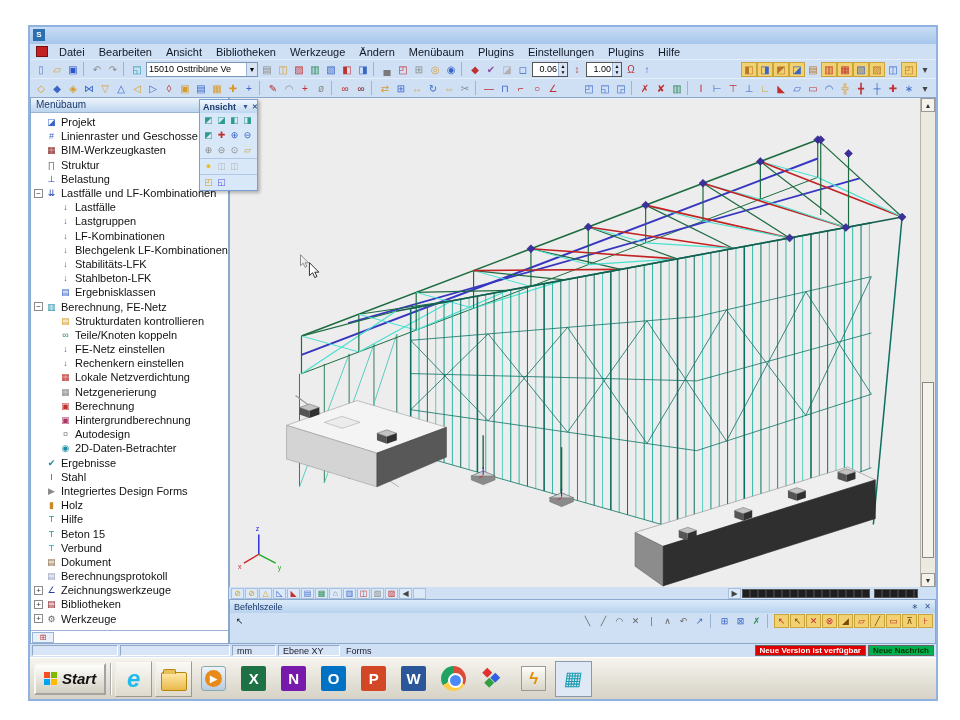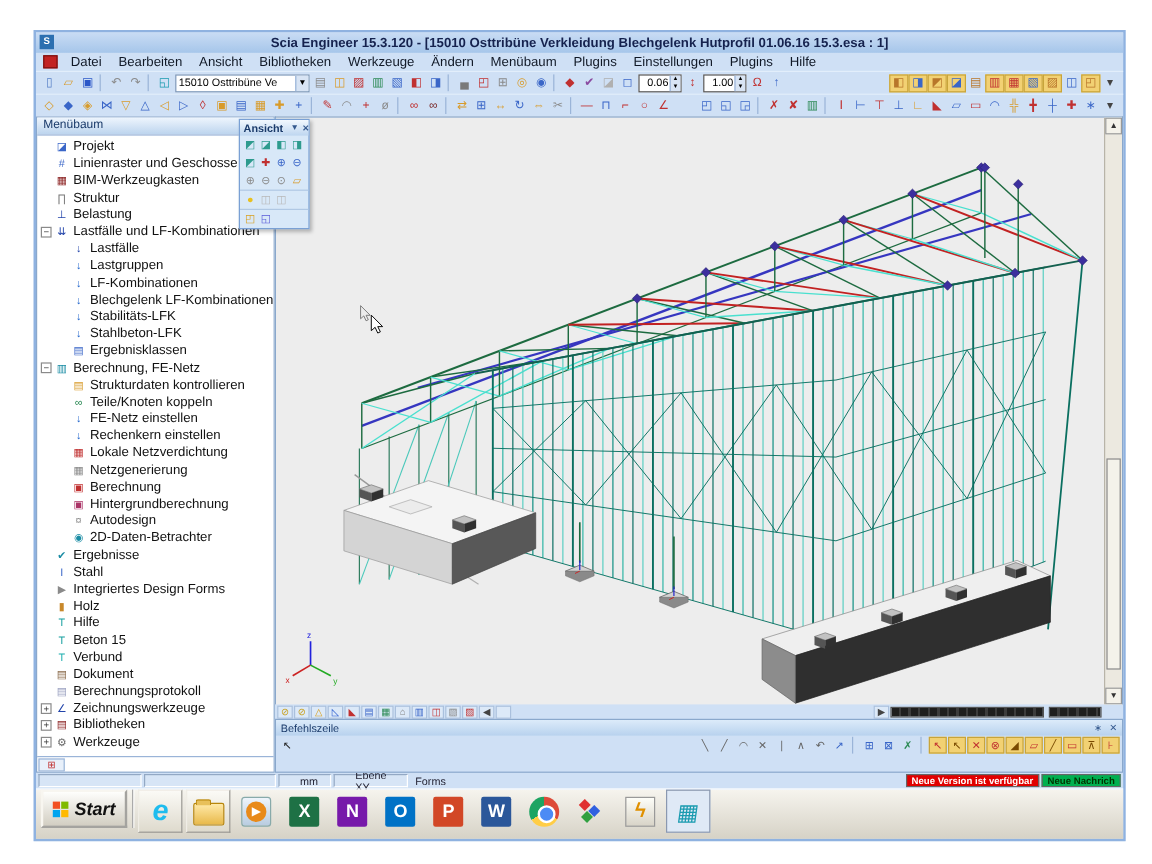--- a/index.html
+++ b/index.html
@@ -47,25 +47,25 @@
   
   .cmd{height:45px;border:1px solid #8aa8cc;display:flex;flex-direction:column;flex:0 0 auto;background:#cfe0f5}
   .cmd-title{height:13px;background:linear-gradient(#dcebfa,#b8d2ee);font-size:9px;color:#1a3a6a;display:flex;align-items:center;padding:0 4px}
   .cmd-title .wbtn{margin-left:6px;font-size:8px;color:#35598e}
   .cmd-title .spacer{flex:1}
   .cmd-tools{height:16px;display:flex;align-items:center;padding:0 2px}
   .cmd-tools .tb-ic{width:15px;height:14px;line-height:13px;font-size:9px}
   .cmd-input{flex:1;background:#fff;border:1px solid #7a96b8;margin:0 1px 1px 1px;font-size:10px;display:flex;align-items:center;padding-left:4px;color:#111}
   
   .statusbar{height:13px;display:flex;align-items:center;font-size:9px;gap:2px;padding:0 2px;flex:0 0 auto;color:#223}
-  .sb-cell{height:11px;border:1px solid;border-color:#93a8c4 #fff #fff #93a8c4;padding:0 17px;display:flex;align-items:center;background:#d7e5f6}
+  .sb-cell{height:11px;border:1px solid;border-color:#93a8c4 #fff #fff #93a8c4;padding:0 4px;display:flex;align-items:center;background:#d7e5f6}
   .sb-flat{padding:0 4px}
   .sb-alert{height:11px;font-size:8px;font-weight:bold;padding:0 4px;display:flex;align-items:center;border:1px solid #666;white-space:nowrap;overflow:hidden}
   
-  .taskbar{height:42px;background:linear-gradient(#f6f4ee,#d6d2c6);border-top:1px solid #fff;display:flex;align-items:flex-start;padding:0 4px;gap:4px;flex:0 0 auto}
+  .taskbar{height:42px;background:linear-gradient(#f6f4ee,#d6d2c6);border-top:1px solid #fff;display:flex;align-items:center;padding:0 4px;gap:4px;flex:0 0 auto}
   .start{height:32px;background:linear-gradient(#fefefc,#d2cec2);border:2px outset #f8f6f0;display:flex;align-items:center;gap:5px;font-weight:bold;font-size:15px;font-style:italic;padding:0 8px;color:#111}
   .flag{width:13px;height:13px;display:grid;grid-template-columns:6px 6px;grid-template-rows:6px 6px;gap:1px}
   .flag i{display:block}
   .tsep{width:1px;height:32px;background:#aaa;box-shadow:1px 0 0 #fff}
   .app{width:37px;height:36px;display:flex;align-items:center;justify-content:center}
   .app.raised{border:1px outset #f0ede6;background:linear-gradient(#fbfaf6,#dedacd)}
   .app.active{border:1px solid #8a98b0;background:#dfe9f6}
   .tile{width:25px;height:25px;color:#fff;font-weight:bold;font-size:15px;display:flex;align-items:center;justify-content:center;border-radius:2px}
   .chrome{width:25px;height:25px;border-radius:50%;background:conic-gradient(#dd4b39 0 33%,#ffcd46 33% 66%,#1da462 66% 100%);position:relative}
   .chrome::after{content:"";position:absolute;left:7px;top:7px;width:11px;height:11px;border-radius:50%;background:#4c8bf5;border:2px solid #fff}
@@ -86,21 +86,20 @@
   .pal-row{display:flex;padding:1px 2px}
   .p-ic{width:13px;height:13px;font-size:9px;line-height:12px;text-align:center;overflow:hidden}
 </style>
 </head>
 <body>
 
 <div class="screen">
 
   <div class="titlebar">
     <span class="appico">S</span>
-    <span>Scia Engineer 15.3.120 - [15010  Osttribüne Verkleidung Blechgelenk Hutprofil 01.06.16  15.3.esa : 1]</span>
   </div>
 
   <div class="menubar">
     <span class="mico"></span>
     <span id="menu-items" style="display:flex">
         <span class="mi">Datei</span>
         <span class="mi">Bearbeiten</span>
         <span class="mi">Ansicht</span>
         <span class="mi">Bibliotheken</span>
         <span class="mi">Werkzeuge</span>

